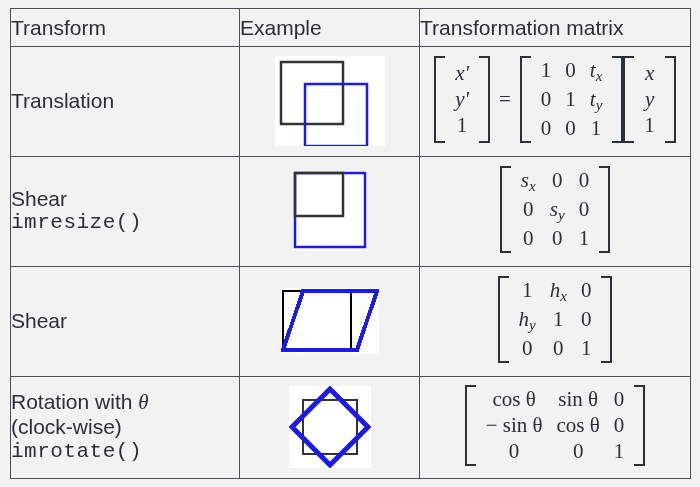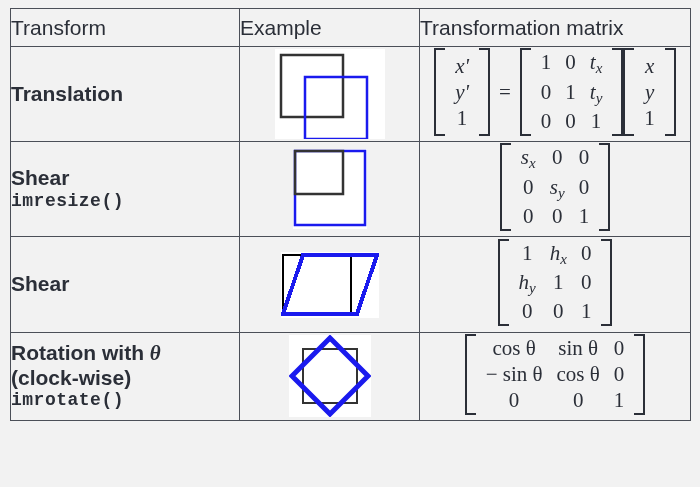--- a/index.html
+++ b/index.html
@@ -13,21 +13,21 @@
   }
   .table-wrap{
     position:absolute;
     left:10px;top:8px;
     width:680px;height:471px;
     box-sizing:border-box;
   }
   table.tm{
     border-collapse:collapse;
     width:680px;
-    height:413px;
+    height:471px;
     table-layout:fixed;
     background:#404040;
     border-radius:23px;
   }
   table.tm td,table.tm th{
     border:1.5px solid #4b4f58;
     padding:0;
     vertical-align:middle;
     background:#f2f2f2;
   }
@@ -43,25 +43,24 @@
     font-size:21px;
     padding-left:9px;
     color:#2b2f38;
   }
 
   td.name-cell{
     padding-left:9px;
     font-size:21px;
     line-height:1.18;
     color:#2b2f38;
-    font-weight:bold;
   }
   .mono{
     font-family:"Liberation Mono",monospace;
-    font-size:18px;
+    font-size:21px;
     letter-spacing:0.5px;
     display:block;
   }
   .theta-it{font-family:"Liberation Serif",serif;font-style:italic;}
 
   td.example-cell{text-align:center;}
   td.matrix-cell{text-align:center;}
 
   .canvas{
     display:inline-block;

